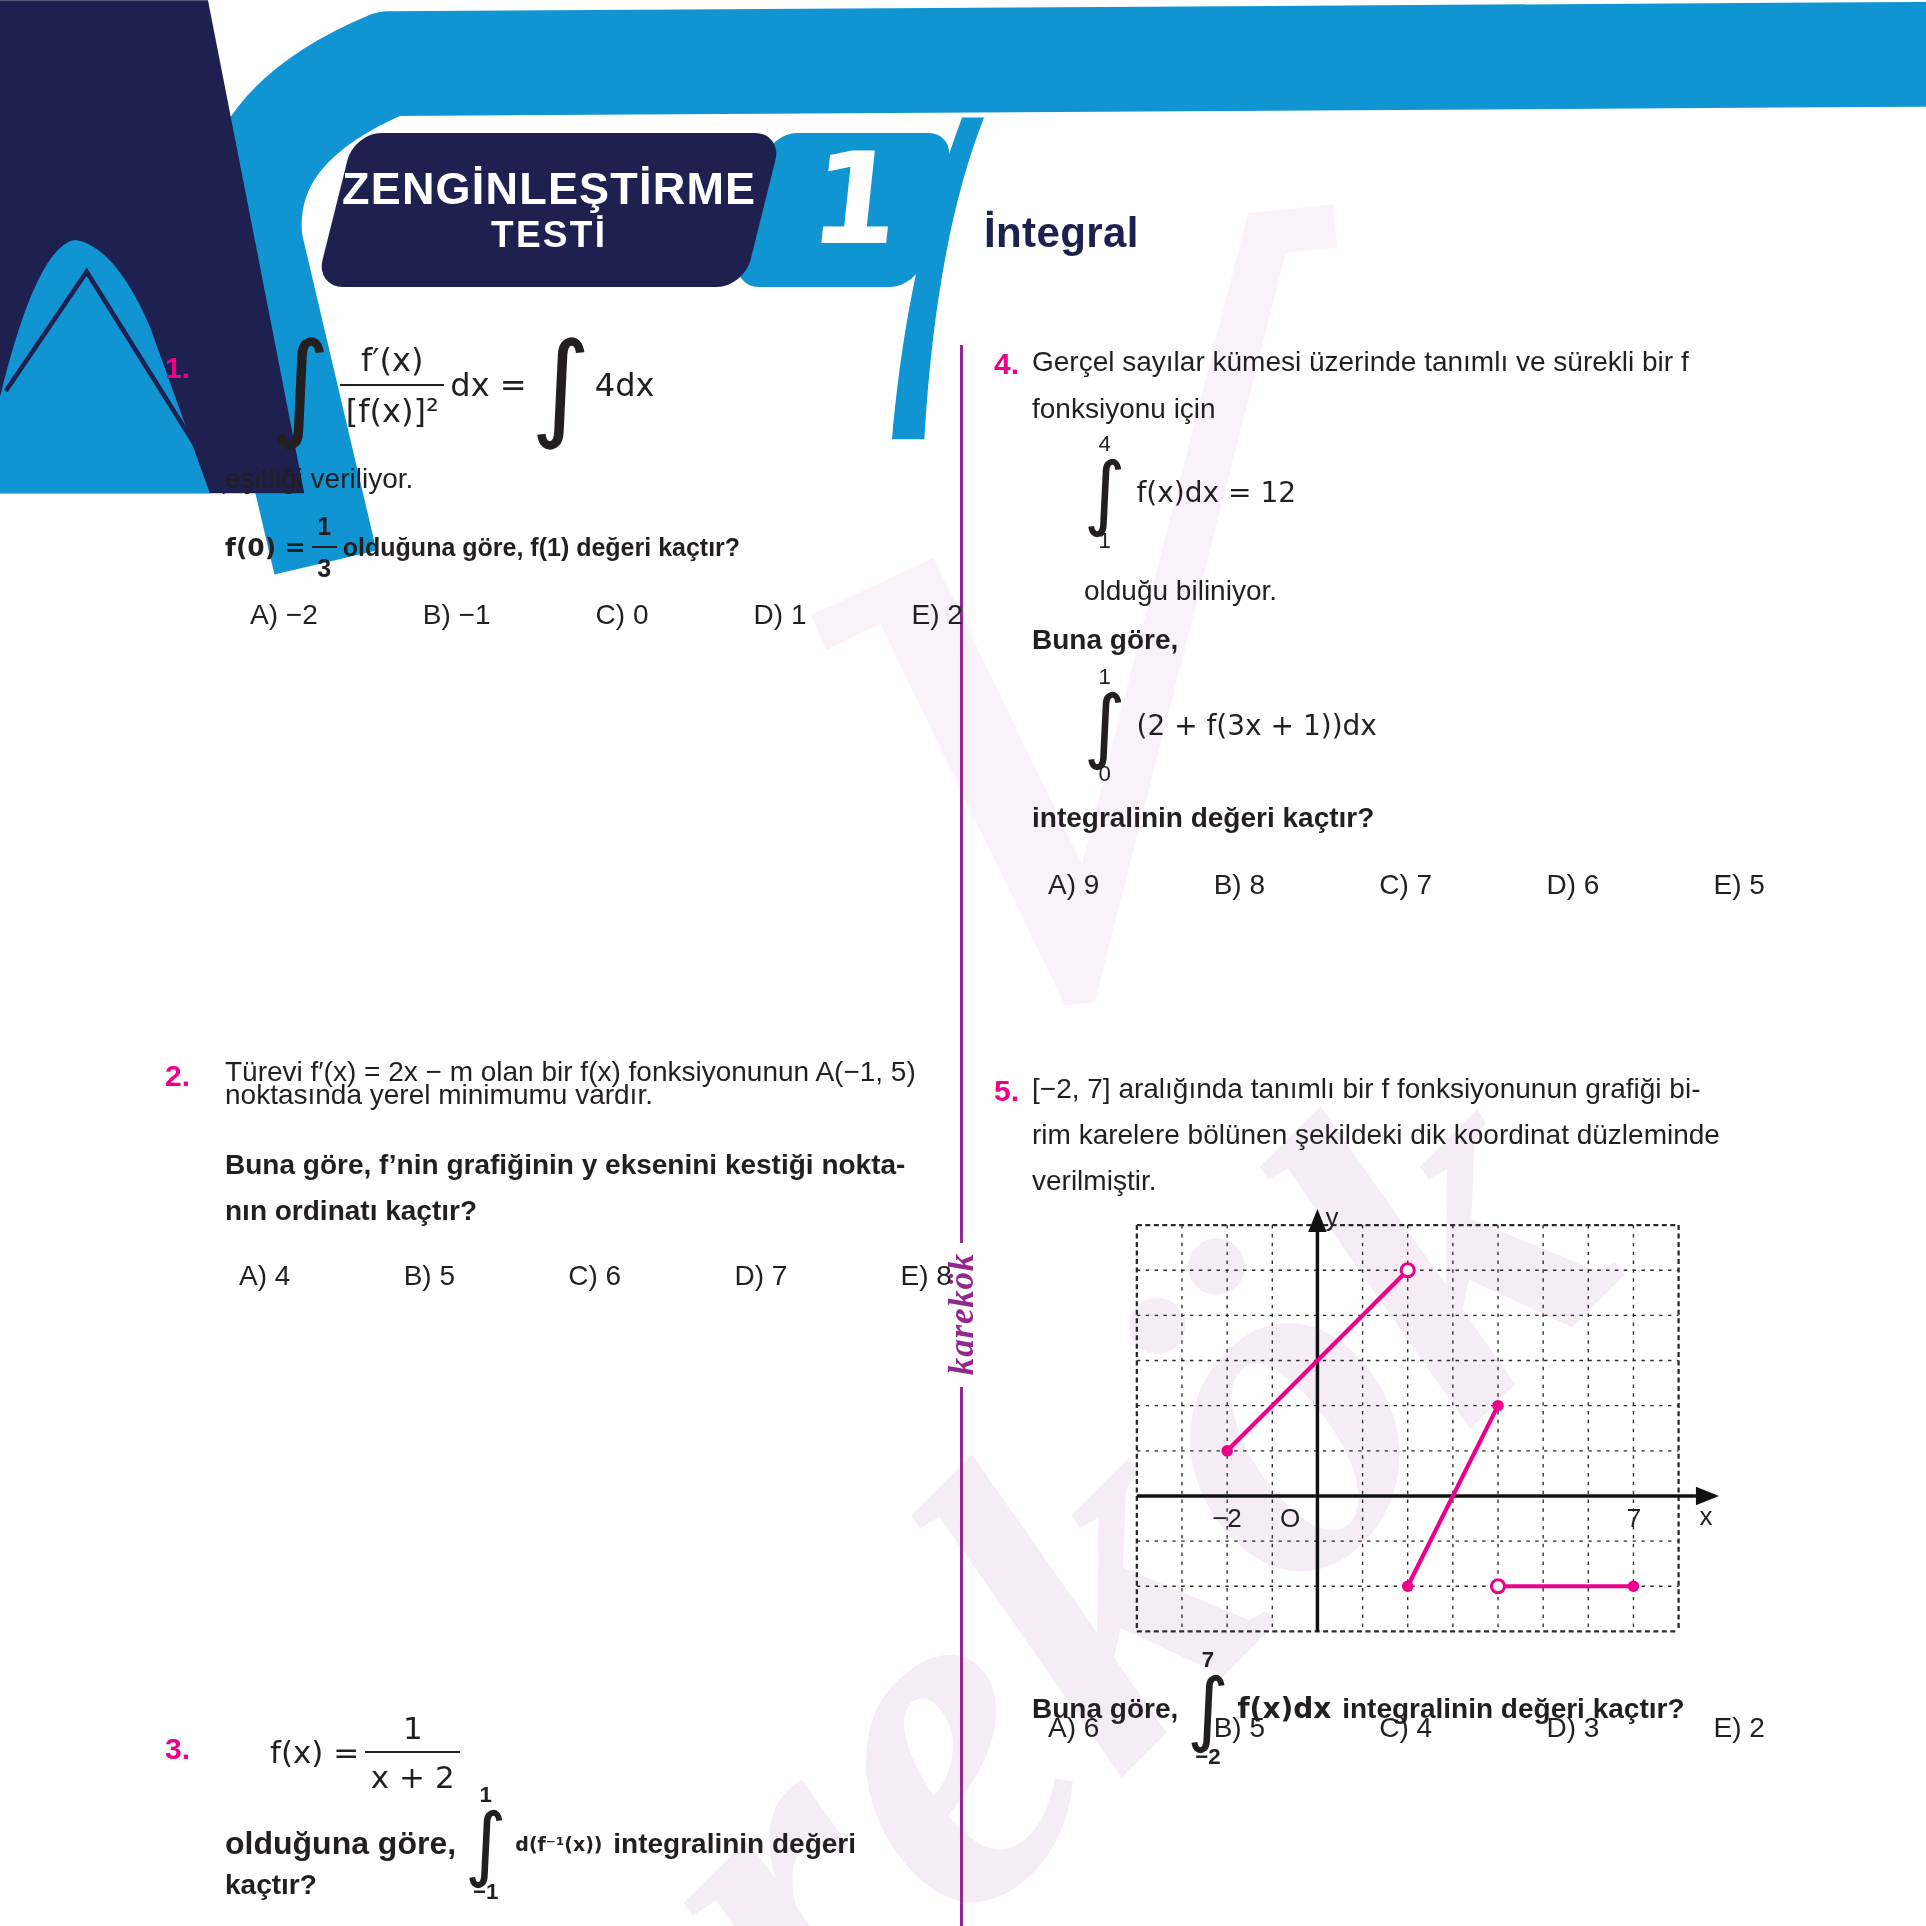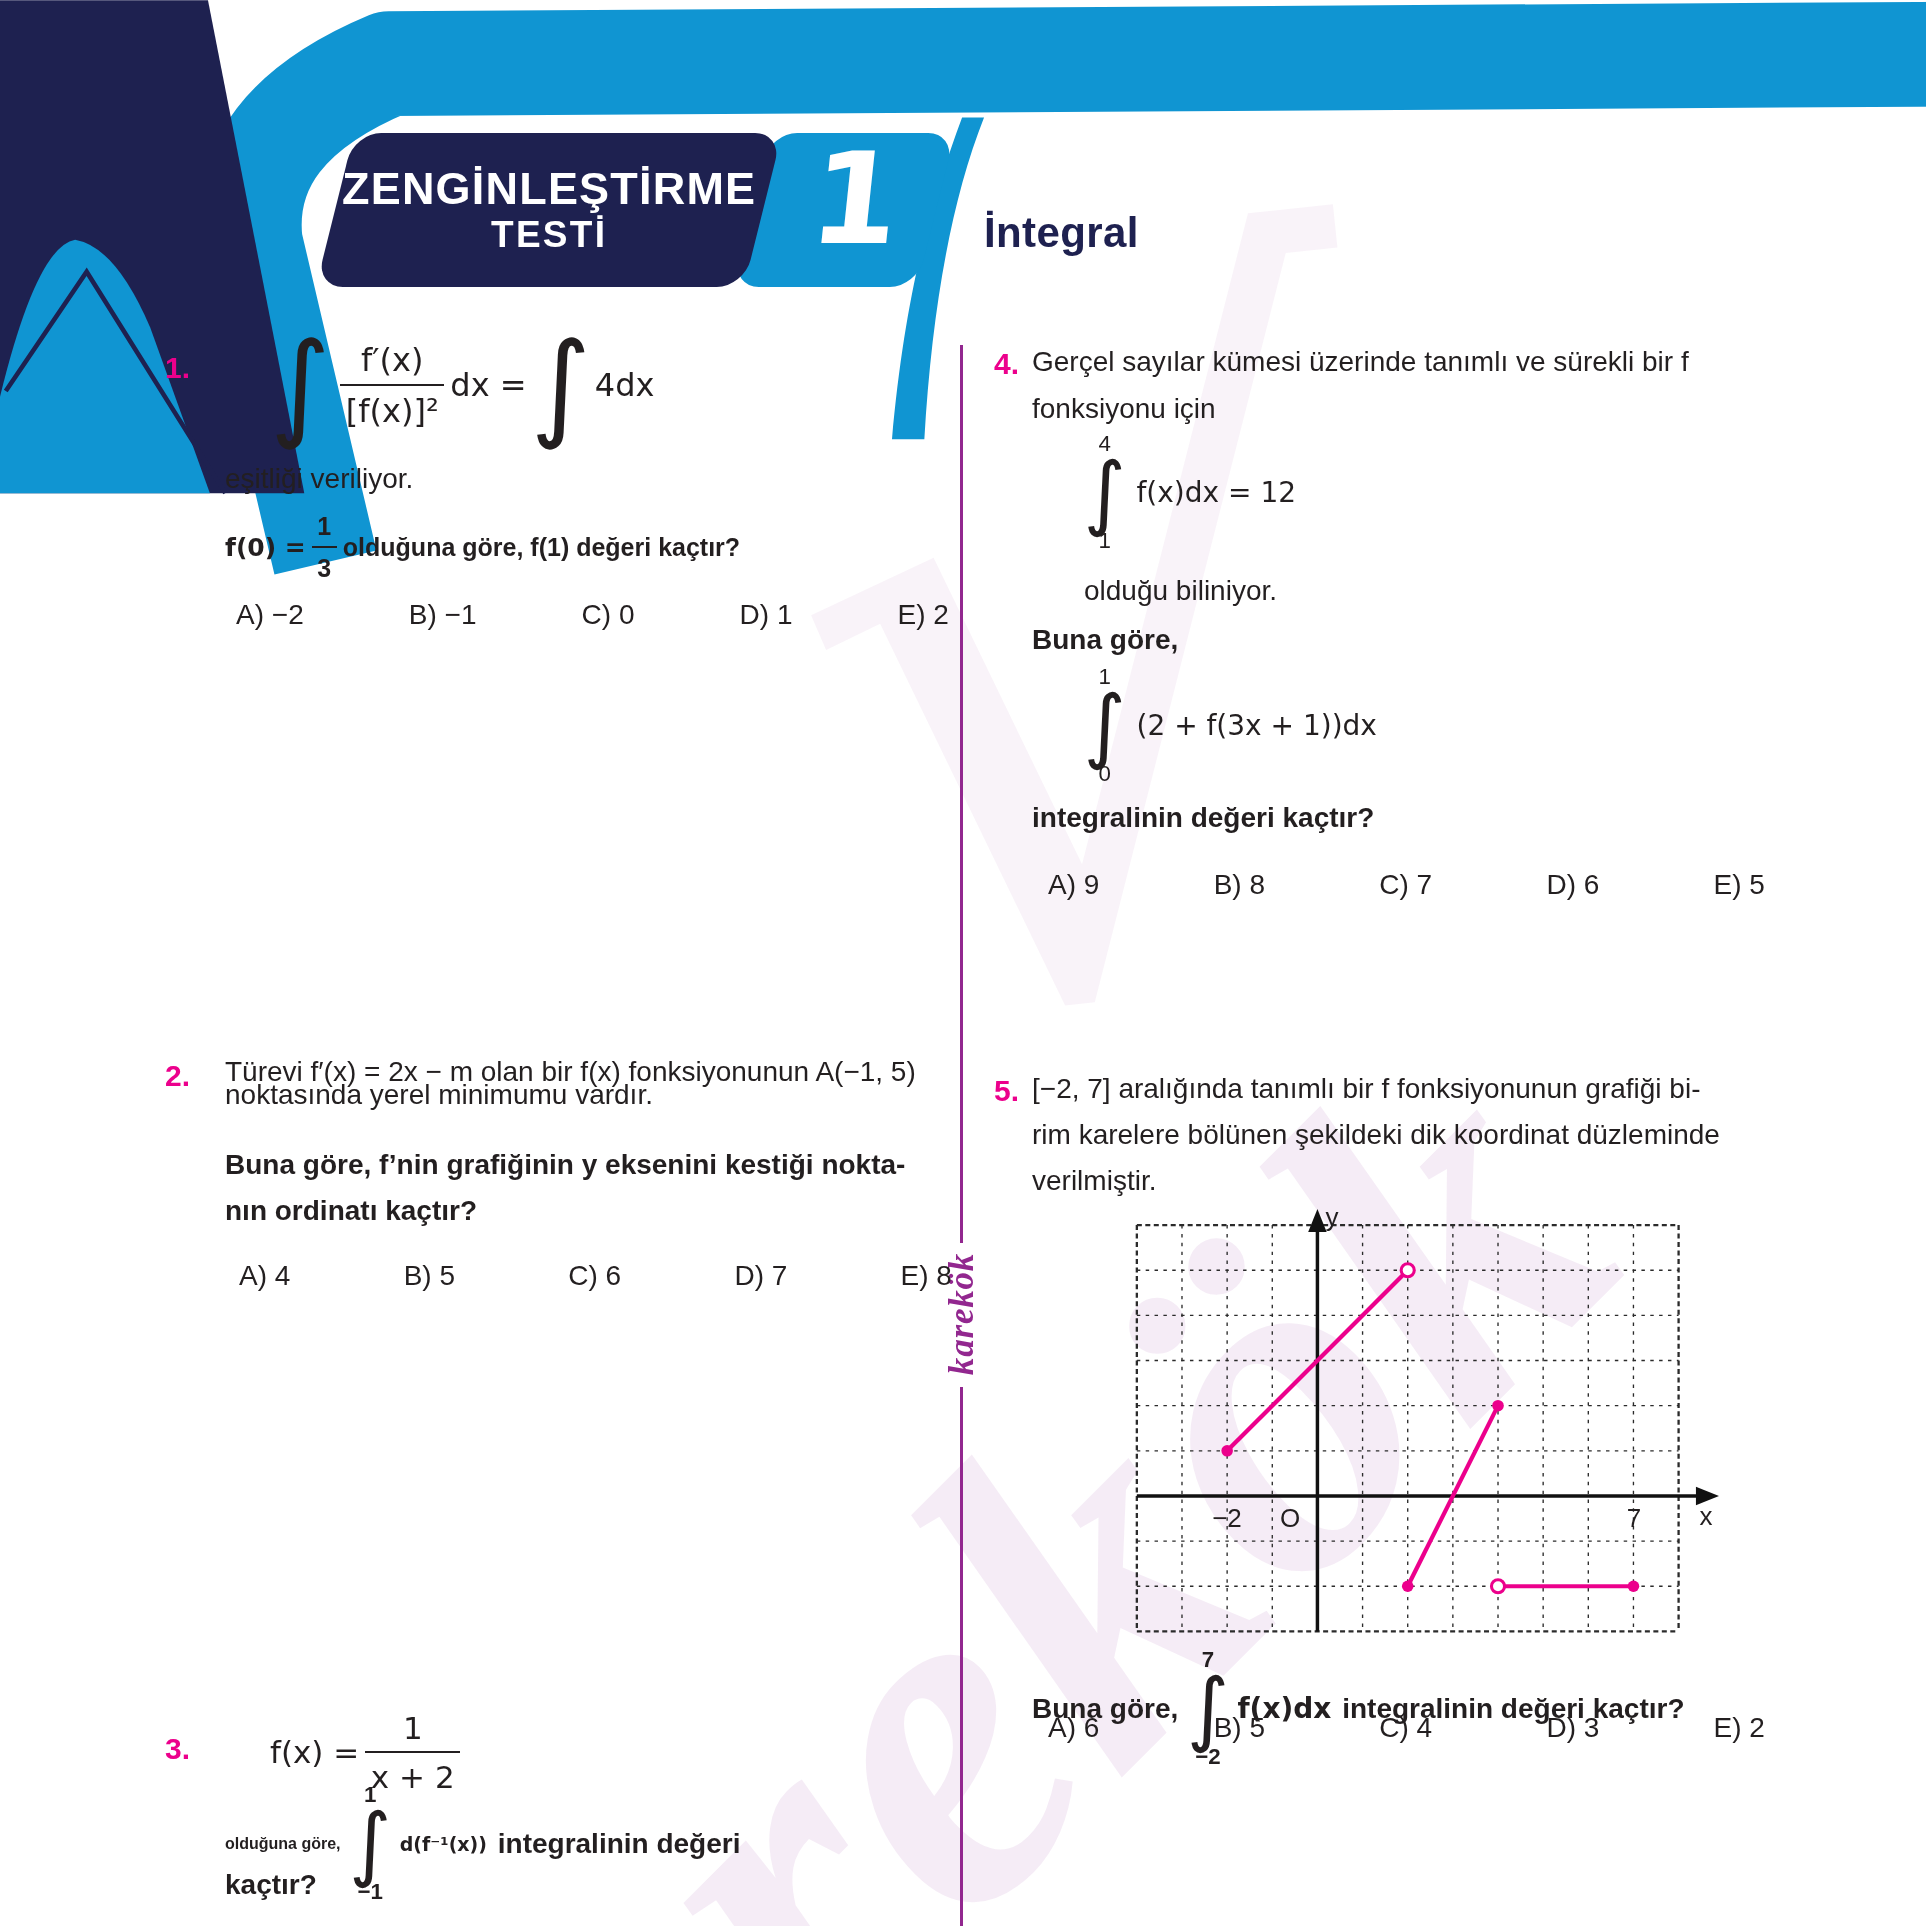--- a/index.html
+++ b/index.html
@@ -116,21 +116,21 @@
   </div>
   <div class="abs txt" style="left:225px;top:464px">eşitliği veriliyor.</div>
   <div class="abs mrow bold" style="left:225px;top:512px;font-size:25px">
     <span class="math">f(0) =</span>
     <span class="frac">
         <span class="fn">1</span>
         <span class="fd">3</span>
       </span>
     <span>olduğuna göre, f(1) değeri kaçtır?</span>
   </div>
-  <div class="abs opts" style="left:236px;top:599px;width:713px">
+  <div class="abs opts" style="left:250px;top:599px;width:713px">
     <span>A) −2</span>
     <span>B) −1</span>
     <span>C) 0</span>
     <span>D) 1</span>
     <span>E) 2</span>
   </div>
 </section>
 
 <section>
   <div class="abs qnum" style="left:165px;top:1059px">2.</div>
@@ -150,21 +150,21 @@
 <section>
   <div class="abs qnum" style="left:165px;top:1732px">3.</div>
   <div class="abs mrow" style="left:270px;top:1710px;font-size:31px">
     <span class="math">f(x) =</span>
     <span class="frac math">
         <span class="fn">1</span>
         <span class="fd">x + 2</span>
       </span>
   </div>
   <div class="abs mrow bold" style="left:225px;top:1784px">
-    <span style="font-size:16px">olduğuna göre,</span>
+    <span style="font-size:32px">olduğuna göre,</span>
     <span class="dint">
         <span class="bU">1</span>
         <span class="sign">∫</span>
         <span class="bL">−1</span>
       </span>
     <span class="math" style="font-size:19px">d(f⁻¹(x))</span>
     <span style="font-size:28px;margin-left:10.8px">integralinin değeri</span>
   </div>
   <div class="abs txt bold" style="left:225px;top:1870px">kaçtır?</div>
 

